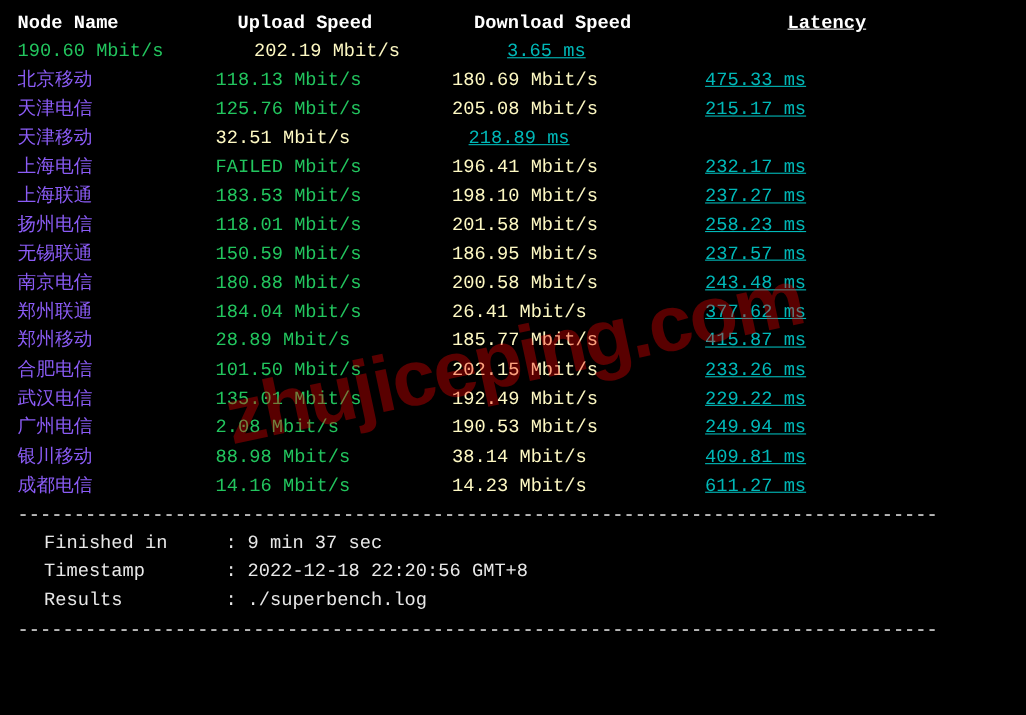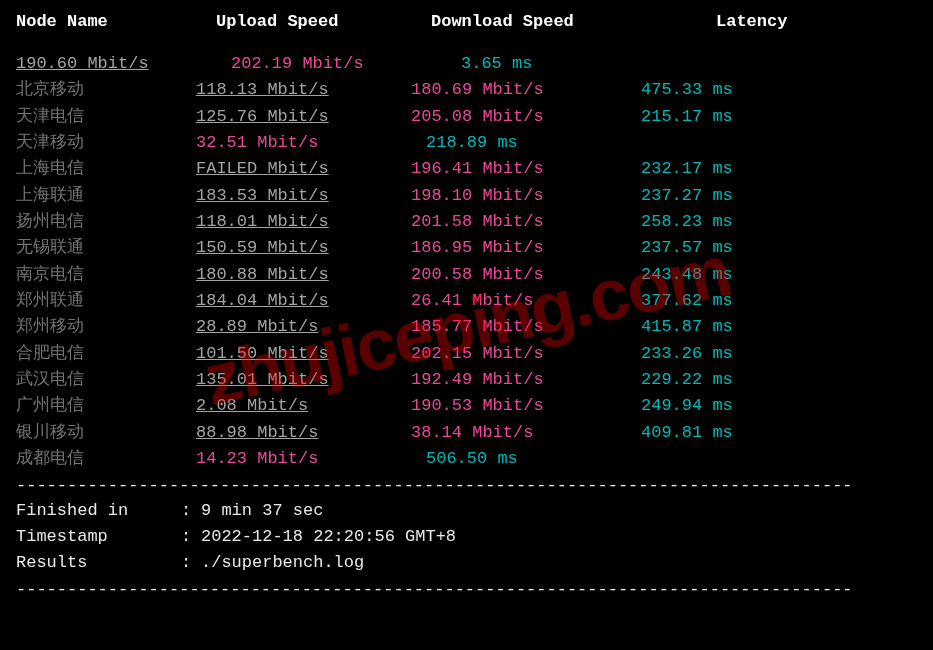--- a/index.html
+++ b/index.html
@@ -15,66 +15,68 @@
       color: #ccc;
       width: 933px;
       height: 650px;
       overflow: hidden;
       position: relative;
     }
     .header-row {
       display: flex;
       color: #fff;
       font-weight: bold;
-      margin-bottom: 20px;
+      margin-bottom: 4px;
     }
     .data-row {
       display: flex;
       line-height: 1.55;
     }
     .col-node {
       width: 180px;
       white-space: nowrap;
     }
     .col-upload {
       width: 215px;
       white-space: nowrap;
     }
     .col-download {
       width: 230px;
       white-space: nowrap;
     }
     .col-latency {
       white-space: nowrap;
+      text-decoration: underline;
     }
     .header-row .col-upload {
       padding-left: 20px;
     }
     .header-row .col-download {
       padding-left: 20px;
     }
     .header-row .col-latency {
       padding-left: 75px;
     }
     .yellow { color: #d4d400; }
-    .green { color: #a3a3a3; text-decoration: underline; }
-    .red { color: #ec4899; }
+    .green { color: #22c55e; }
+    .red { color: #fef9c3; }
     .cyan { color: #00b8b8; }
-    .white { color: #737373; }
+    .white { color: #8b5cf6; }
     .divider {
       color: #e8e8e8;
       white-space: nowrap;
       overflow: hidden;
       letter-spacing: 0;
       margin: 3px 0;
     }
     .footer-row {
       display: flex;
       color: #e8e8e8;
       line-height: 1.55;
+      margin-left: 24px;
     }
     .footer-label {
       width: 165px;
     }
     .footer-colon {
       width: 20px;
     }
     .watermark {
       position: absolute;
       top: 50%;
@@ -184,22 +186,23 @@
       <span class="col-latency cyan">249.94 ms</span>
     </div>
     <div class="data-row">
       <span class="col-node white">银川移动</span>
       <span class="col-upload green">88.98 Mbit/s</span>
       <span class="col-download red">38.14 Mbit/s</span>
       <span class="col-latency cyan">409.81 ms</span>
     </div>
     <div class="data-row">
       <span class="col-node white">成都电信</span>
+      <span class="col-upload green">14.16 Mbit/s</span>
       <span class="col-download red">14.23 Mbit/s</span>
-      <span class="col-latency cyan">506.50 ms</span>
+      <span class="col-latency cyan">611.27 ms</span>
     </div>
   </div>
 
 <div class="divider">----------------------------------------------------------------------------------</div>
 
 <div class="footer-row">
   <span class="footer-label">Finished in</span>
   <span class="footer-colon">:</span>
   <span>9 min 37 sec</span>
 </div>

